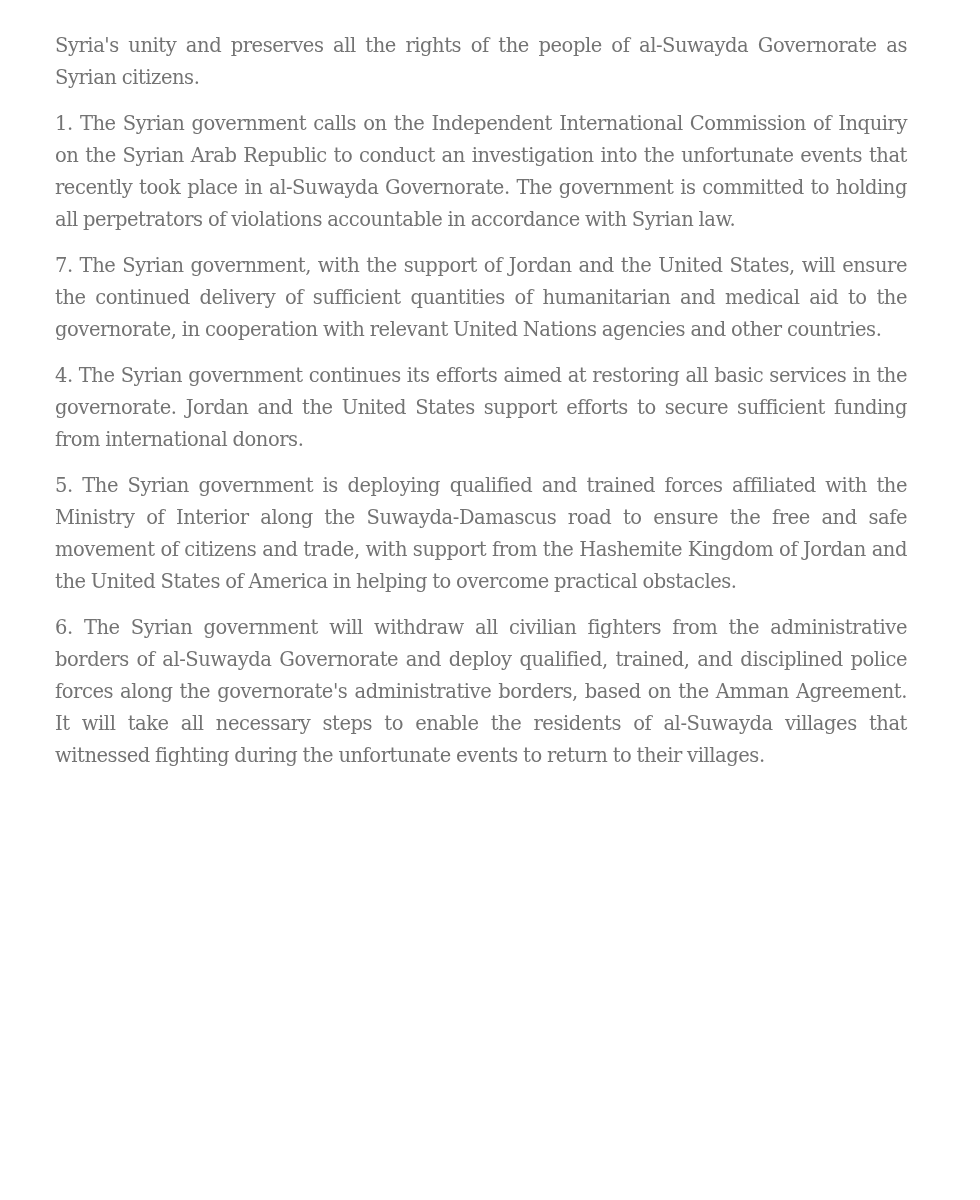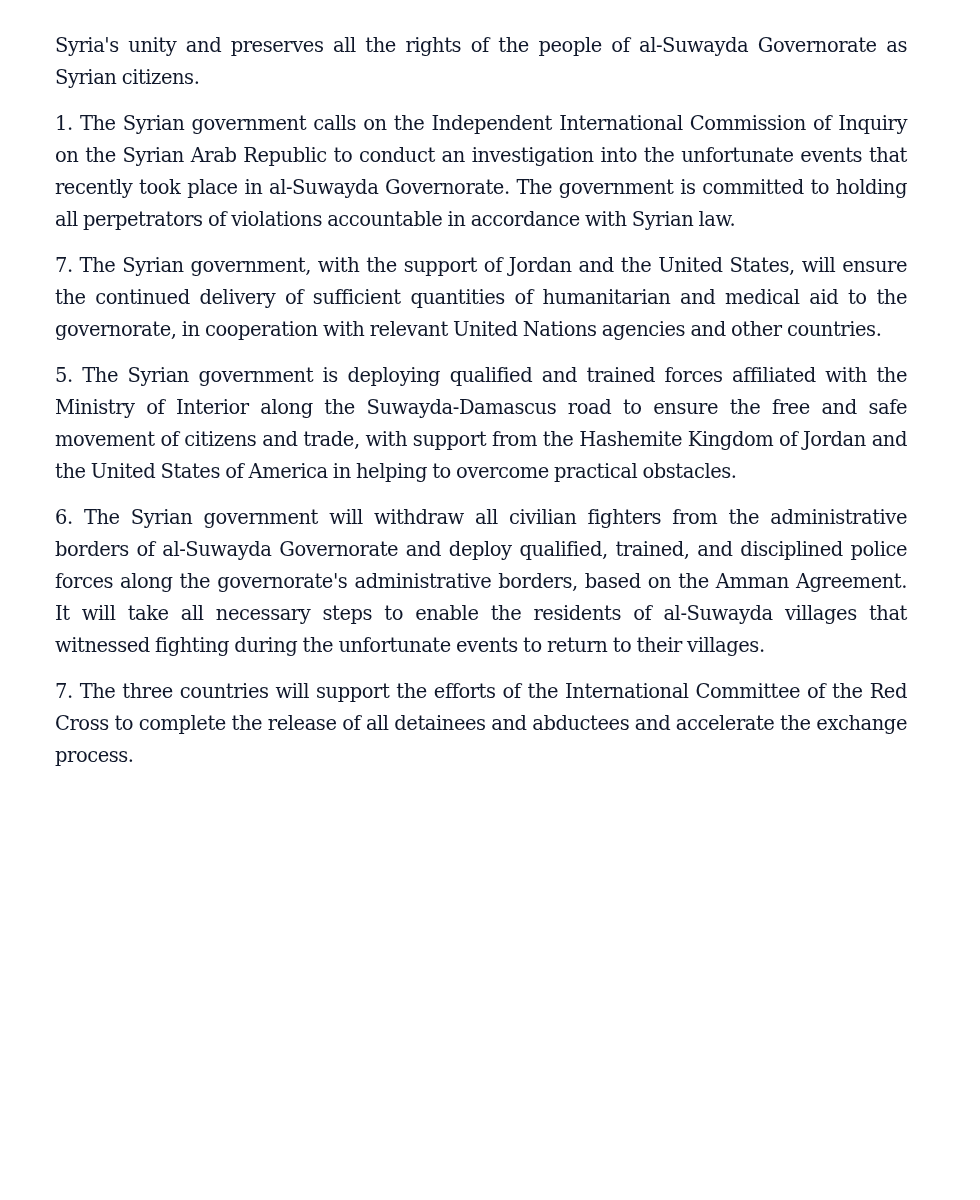--- a/index.html
+++ b/index.html
@@ -13,33 +13,33 @@
       overflow: hidden;
     }
     .doc {
       position: absolute;
       left: 55px;
       top: 30px;
       width: 852px;
       font-family: "DejaVu Serif", "Liberation Serif", serif;
       font-size: 19.5px;
       line-height: 32px;
-      color: #0f172a;
+      color: #737373;
       letter-spacing: -0.45px;
       word-spacing: -0.5px;
     }
     .doc p {
       margin: 0 0 14px 0;
       text-align: justify;
       text-align-last: left;
     }
   </style>
 </head>
 <body>
 
 <div class="doc">
   <p>Syria's unity and preserves all the rights of the people of al-Suwayda Governorate as Syrian citizens.</p>
   <p>1. The Syrian government calls on the Independent International Commission of Inquiry on the Syrian Arab Republic to conduct an investigation into the unfortunate events that recently took place in al-Suwayda Governorate. The government is committed to holding all perpetrators of violations accountable in accordance with Syrian law.</p>
   <p>7. The Syrian government, with the support of Jordan and the United States, will ensure the continued delivery of sufficient quantities of humanitarian and medical aid to the governorate, in cooperation with relevant United Nations agencies and other countries.</p>
+  <p>4. The Syrian government continues its efforts aimed at restoring all basic services in the governorate. Jordan and the United States support efforts to secure sufficient funding from international donors.</p>
   <p>5. The Syrian government is deploying qualified and trained forces affiliated with the Ministry of Interior along the Suwayda-Damascus road to ensure the free and safe movement of citizens and trade, with support from the Hashemite Kingdom of Jordan and the United States of America in helping to overcome practical obstacles.</p>
   <p>6. The Syrian government will withdraw all civilian fighters from the administrative borders of al-Suwayda Governorate and deploy qualified, trained, and disciplined police forces along the governorate's administrative borders, based on the Amman Agreement. It will take all necessary steps to enable the residents of al-Suwayda villages that witnessed fighting during the unfortunate events to return to their villages.</p>
-  <p>7. The three countries will support the efforts of the International Committee of the Red Cross to complete the release of all detainees and abductees and accelerate the exchange process.</p>
 </div>
 
 </body></html>

